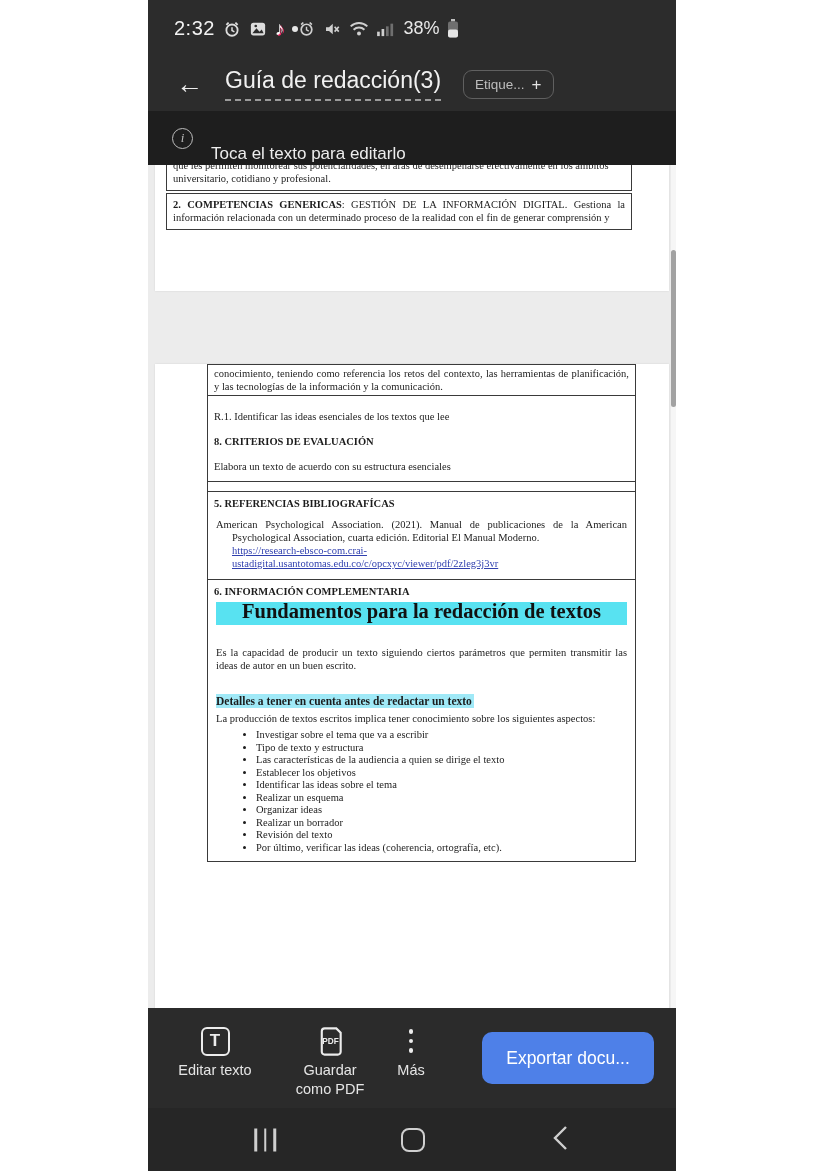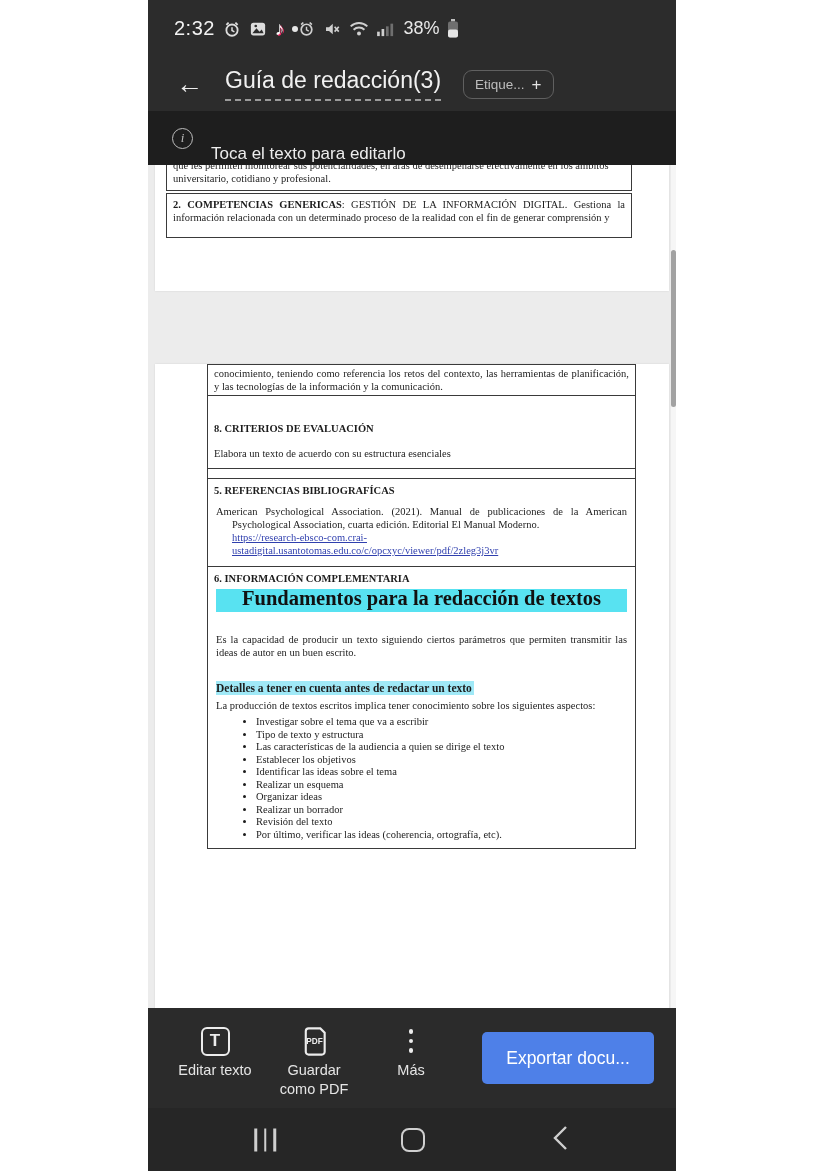--- a/index.html
+++ b/index.html
@@ -38,21 +38,21 @@
   .page2 { height:665px; }
 
   .doc-small { font-size:10.5px; line-height:13px; text-align:justify; }
   b.dh { font-weight:bold; }
 
   
   .t1 { margin-left:11px; width:466px; }
   .t1-rowA { border-left:1px solid #3a3a3a; border-right:1px solid #3a3a3a; border-bottom:1px solid #3a3a3a; padding:0 6px 5px 6px; }
   .clip-line { height:7px; overflow:hidden; }
   .clip-line > div { margin-top:-6px; }
-  .t1-rowB { border:1px solid #3a3a3a; margin-top:2px; padding:4px 6px 13px 6px; }
+  .t1-rowB { border:1px solid #3a3a3a; margin-top:2px; padding:4px 6px 5px 6px; }
 
   
   .t2 { margin:58px 0 0 52px; width:429px; border:1px solid #3a3a3a; }
   .t2 .row { border-bottom:1px solid #3a3a3a; padding:2px 6px; }
   .t2 .row.last { border-bottom:none; }
   .row-thin { height:10px; }
   .sp { height:12px; }
   .ref { padding-left:16px; text-indent:-16px; margin:0 2px; }
   .ref-link { padding-left:16px; margin:0 2px; color:#2f3fae; text-decoration:underline; text-align:left; }
   .refs-block { margin-top:8px; }
@@ -71,28 +71,28 @@
   
   .scroll-track { position:absolute; right:0; top:0; width:5px; height:100%; background:#f6f6f6; }
   .scroll-thumb { position:absolute; right:0; top:85px; width:5px; height:157px; background:#a2a2a2; border-radius:3px; }
 
   
   .toolbar { position:relative; height:100px; background:#2b2b2b; }
   .tb-item { position:absolute; top:0; height:100%; display:flex; flex-direction:column; align-items:center; cursor:pointer; }
   .tb-item .ico { height:34px; margin-top:16px; display:flex; align-items:center; justify-content:center; }
   .tb-label { color:#e5e5e5; font-size:14.5px; line-height:19px; margin-top:3px; text-align:center; }
   .tb-edit { left:20px; width:94px; }
-  .tb-save { left:118px; width:96px; }
+  .tb-save { left:134px; width:96px; }
   .tb-more { left:220px; width:86px; }
   .edit-icon { width:29px; height:29px; border:2.2px solid #ececec; border-radius:6px; color:#ececec;
                font-size:17px; font-weight:bold; display:flex; align-items:center; justify-content:center; }
   .more-dots { display:flex; flex-direction:column; gap:5px; }
   .more-dots i { width:4.5px; height:4.5px; border-radius:50%; background:#ececec; }
   .export-btn { position:absolute; left:334px; top:24px; width:172px; height:52px; background:#4e80e8; border:none;
-                border-radius:5px; color:#ffffff; font-size:17.5px; font-family:"Liberation Sans",sans-serif; cursor:pointer; }
+                border-radius:10px; color:#ffffff; font-size:17.5px; font-family:"Liberation Sans",sans-serif; cursor:pointer; }
 
   
   .navbar { position:relative; height:63px; background:#262626; }
   .nav-ico { position:absolute; top:50%; transform:translate(-50%,-50%); color:#cfcfcf; cursor:pointer; }
   .nav-recents { left:117px; display:flex; gap:7px; }
   .nav-recents i { width:2.5px; height:23px; background:#cfcfcf; }
   .nav-home { left:265px; width:24px; height:24px; border:2.3px solid #cfcfcf; border-radius:8px; }
   .nav-back { left:412px; }
 </style>
 </head>
@@ -194,20 +194,21 @@
 
     <div class="page page2">
       <div class="t2">
 
         <div class="row doc-small">
           <span>conocimiento, teniendo como referencia los retos del contexto, las herramientas de planificación, y las tecnologías de la información y la comunicación.</span>
         </div>
 
         <div class="row doc-small">
           <div class="sp"></div>
+          <div style="text-align:left;">R.1. Identificar las ideas esenciales de los textos que lee</div>
           <div class="sp"></div>
           <div><b class="dh">8. CRITERIOS DE EVALUACIÓN</b></div>
           <div class="sp"></div>
           <div style="text-align:left; padding-bottom:6px;">Elabora un texto de acuerdo con su estructura esenciales</div>
         </div>
 
         <div class="row row-thin"></div>
 
         <div class="row doc-small">
           <div class="h-row"><b class="dh">5. REFERENCIAS BIBLIOGRAFÍCAS</b></div>

